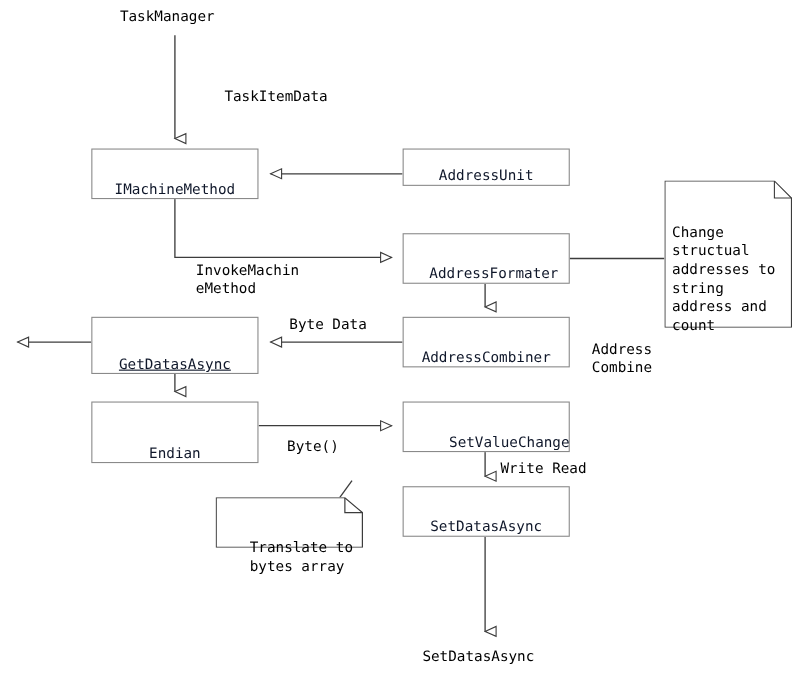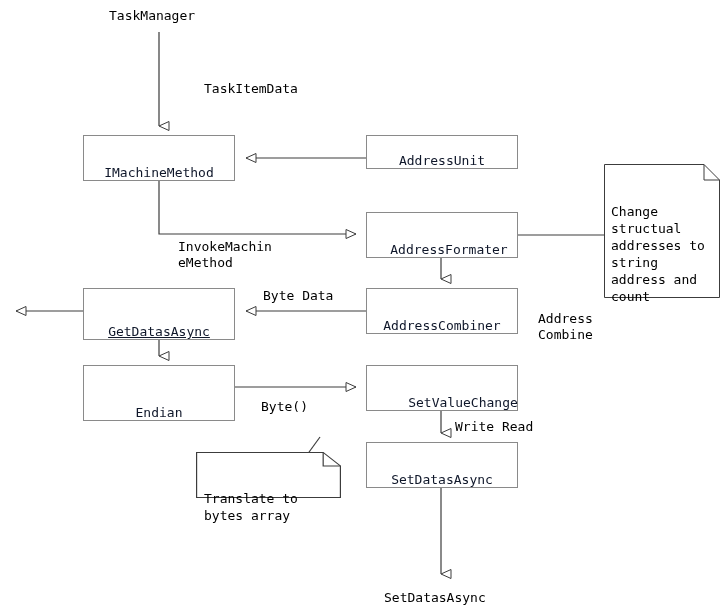--- a/index.html
+++ b/index.html
@@ -168,21 +168,21 @@
       <path d="M 100 0.5 L 100 16 L 115.5 16" fill="none" stroke="#3c3c3c" stroke-width="1"></path>
     </svg>
     <div class="note-text">Change
 structual
 addresses to
 string
 address and
 count</div>
   </div>
 
-  <div class="note-box" style="left:196px; top:452px; width:145px; height:46px;">
+  <div class="note-box" style="left:196px; top:452px; width:134px; height:46px;padding-left:23px;">
     <svg class="note-shape" viewBox="0 0 122 46" preserveAspectRatio="none">
       <path d="M 0.5 0.5 L 107 0.5 L 121.5 14 L 121.5 45.5 L 0.5 45.5 Z" fill="#ffffff" stroke="#3c3c3c" stroke-width="1"></path>
       <path d="M 107 0.5 L 107 14 L 121.5 14" fill="none" stroke="#3c3c3c" stroke-width="1"></path>
     </svg>
     <div class="note-text" style="padding:4px 8px;">Translate to
 bytes array</div>
   </div>
 
 </div>
 

